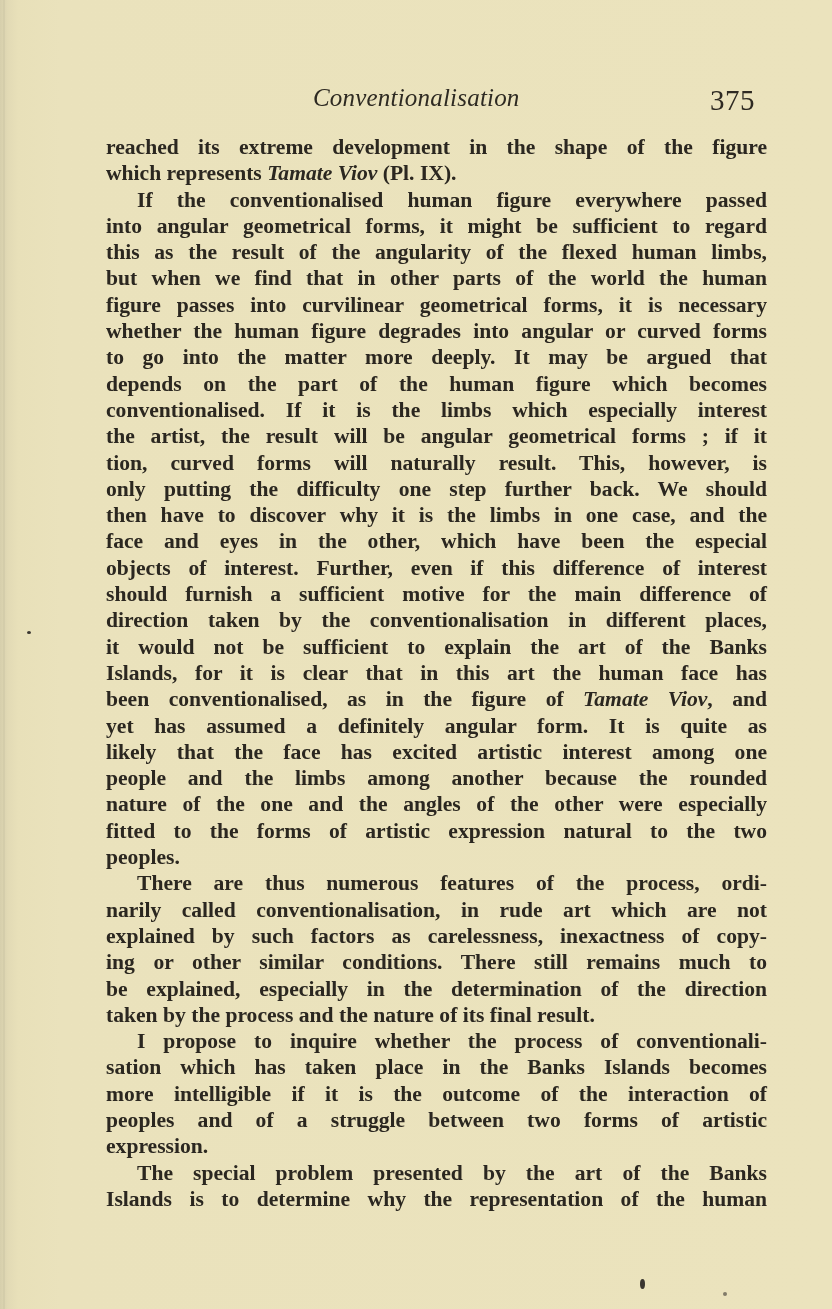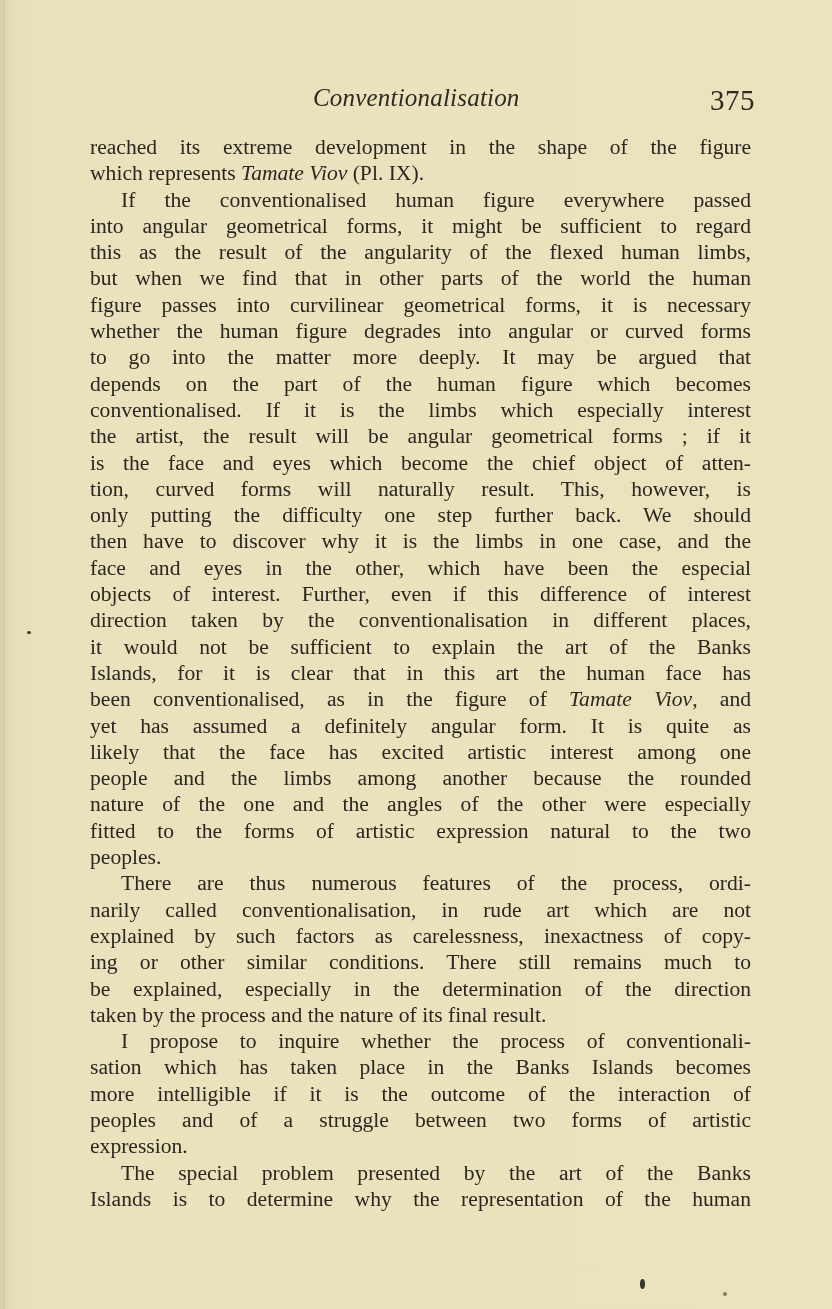--- a/index.html
+++ b/index.html
@@ -48,26 +48,27 @@
     .page-number {
       position: absolute;
       left: 710px;
       top: 4px;
       font-size: 29px;
       letter-spacing: 0.5px;
     }
     .body-text {
       position: absolute;
       top: 134px;
-      left: 90px;
+      left: 106px;
       width: 661px;
       font-family: "Liberation Serif", "DejaVu Serif", serif;
       font-size: 21.6px;
       line-height: 26.3px;
       color: #2b2720;
+      font-weight: bold;
     }
     .line {
       display: block;
       height: 26.3px;
       white-space: nowrap;
       text-align: justify;
       text-align-last: justify;
     }
     .line.last {
       text-align-last: left;
@@ -101,26 +102,26 @@
       <div class="line indent"><span>If the conventionalised human figure everywhere passed</span></div>
       <div class="line"><span>into angular geometrical forms, it might be sufficient to regard</span></div>
       <div class="line"><span>this as the result of the angularity of the flexed human limbs,</span></div>
       <div class="line"><span>but when we find that in other parts of the world the human</span></div>
       <div class="line"><span>figure passes into curvilinear geometrical forms, it is necessary</span></div>
       <div class="line"><span>whether the human figure degrades into angular or curved forms</span></div>
       <div class="line"><span>to go into the matter more deeply.  It may be argued that</span></div>
       <div class="line"><span>depends on the part of the human figure which becomes</span></div>
       <div class="line"><span>conventionalised.  If it is the limbs which especially interest</span></div>
       <div class="line"><span>the artist, the result will be angular geometrical forms ; if it</span></div>
-      <div class="line"><span>is the face and eyes which become the chief object of atten-</span></div>
       <div class="line"><span>tion, curved forms will naturally result.  This, however, is</span></div>
       <div class="line"><span>only putting the difficulty one step further back.  We should</span></div>
       <div class="line"><span>then have to discover why it is the limbs in one case, and the</span></div>
       <div class="line"><span>face and eyes in the other, which have been the especial</span></div>
       <div class="line"><span>objects of interest.  Further, even if this difference of interest</span></div>
+      <div class="line"><span>should furnish a sufficient motive for the main difference of</span></div>
       <div class="line"><span>direction taken by the conventionalisation in different places,</span></div>
       <div class="line"><span>it would not be sufficient to explain the art of the Banks</span></div>
       <div class="line"><span>Islands, for it is clear that in this art the human face has</span></div>
       <div class="line"><span>been conventionalised, as in the figure of </span><span class="it">Tamate Viov</span><span>, and</span></div>
       <div class="line"><span>yet has assumed a definitely angular form.  It is quite as</span></div>
       <div class="line"><span>likely that the face has excited artistic interest among one</span></div>
       <div class="line"><span>people and the limbs among another  because the rounded</span></div>
       <div class="line"><span>nature of the one and the angles of the other were especially</span></div>
       <div class="line"><span>fitted to the forms of artistic expression natural to the two</span></div>
       <div class="line last"><span>peoples.</span></div>

